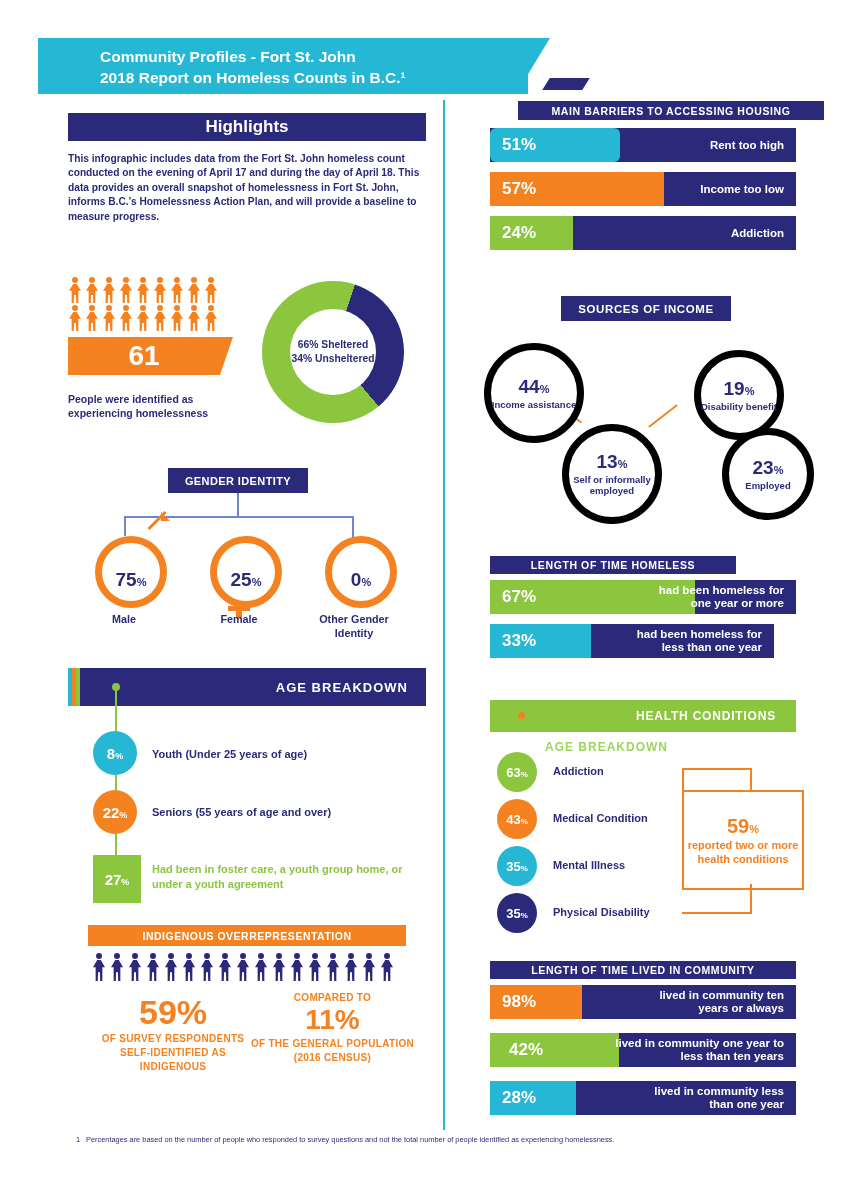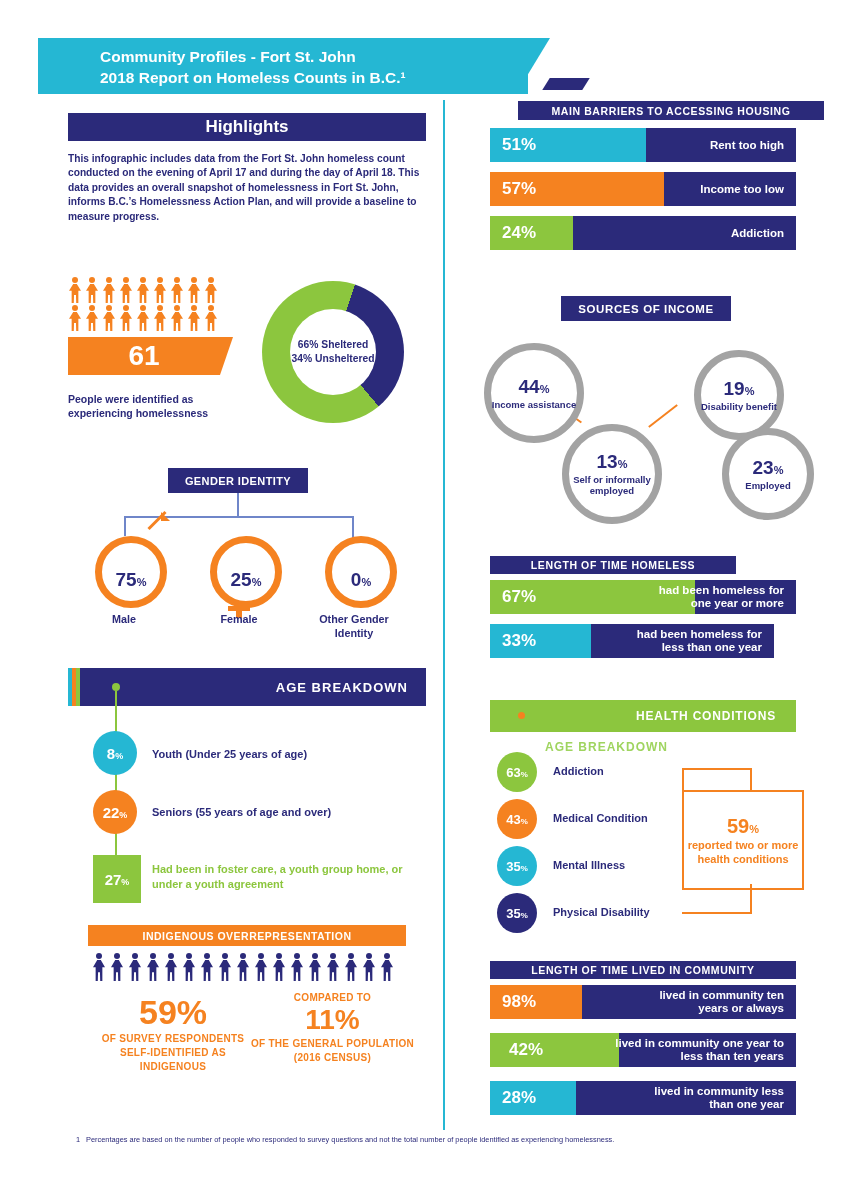--- a/index.html
+++ b/index.html
@@ -93,21 +93,21 @@
   
   .sec-title{position:absolute;background:#2b2a7a;color:#fff;font-size:10.5px;font-weight:bold;
      letter-spacing:.6px;display:flex;align-items:center;justify-content:center;}
   .hbar{position:absolute;height:34px;background:#2b2a7a;color:#fff;display:flex;align-items:center;}
   .hbar .fill{position:absolute;left:0;top:0;height:34px;display:flex;align-items:center;padding-left:12px;
      box-sizing:border-box;color:#fff;font-size:17px;font-weight:bold;}
   .hbar .lbl{position:absolute;right:12px;top:0;height:34px;display:flex;align-items:center;
      font-size:11.5px;font-weight:bold;text-align:right;line-height:13px;}
 
   
-  .inc-ring{position:absolute;border-radius:50%;background:#fff;border:7px solid #a3a3a3;
+  .inc-ring{position:absolute;border-radius:50%;background:#fff;border:7px solid #000000;
      display:flex;flex-direction:column;align-items:center;justify-content:center;text-align:center;color:#2b2a7a;}
   .inc-ring .n{font-size:19px;font-weight:bold;line-height:20px;}
   .inc-ring .n small{font-size:11px;}
   .inc-ring .t{font-size:9.5px;font-weight:bold;line-height:11px;}
 
   
   .hc-bar{position:absolute;left:490px;top:700px;width:306px;height:32px;background:#8cc63e;color:#fff;
      font-size:12px;font-weight:bold;letter-spacing:.8px;display:flex;align-items:center;justify-content:flex-end;
      padding-right:20px;box-sizing:border-box;}
   .hc-ghost{position:absolute;left:545px;top:740px;font-size:12px;font-weight:bold;letter-spacing:1px;color:#9fd45f;}
@@ -365,21 +365,21 @@
   </div>
   <div class="ind-right">
     <div class="ind-cmp">COMPARED TO</div>
     <div class="ind-big2">11%</div>
     <div class="ind-small">OF THE GENERAL POPULATION (2016 CENSUS)</div>
   </div>
 
   <div class="sec-title" style="left:490px;top:101px;width:306px;height:19px;margin-left:28px;">MAIN BARRIERS TO ACCESSING HOUSING</div>
 
   <div class="hbar" style="left:490px;top:128px;width:306px;">
-    <span class="fill" style="width:156px;background:#25b7d3;">51%</span>
+    <span class="fill" style="width:130px;background:#25b7d3;border-radius:6px;">51%</span>
     <span class="lbl">Rent too high</span>
   </div>
   <div class="hbar" style="left:490px;top:172px;width:306px;">
     <span class="fill" style="width:174px;background:#f58220;">57%</span>
     <span class="lbl">Income too low</span>
   </div>
   <div class="hbar" style="left:490px;top:216px;width:306px;">
     <span class="fill" style="width:83px;background:#8cc63e;">24%</span>
     <span class="lbl">Addiction</span>
   </div>

